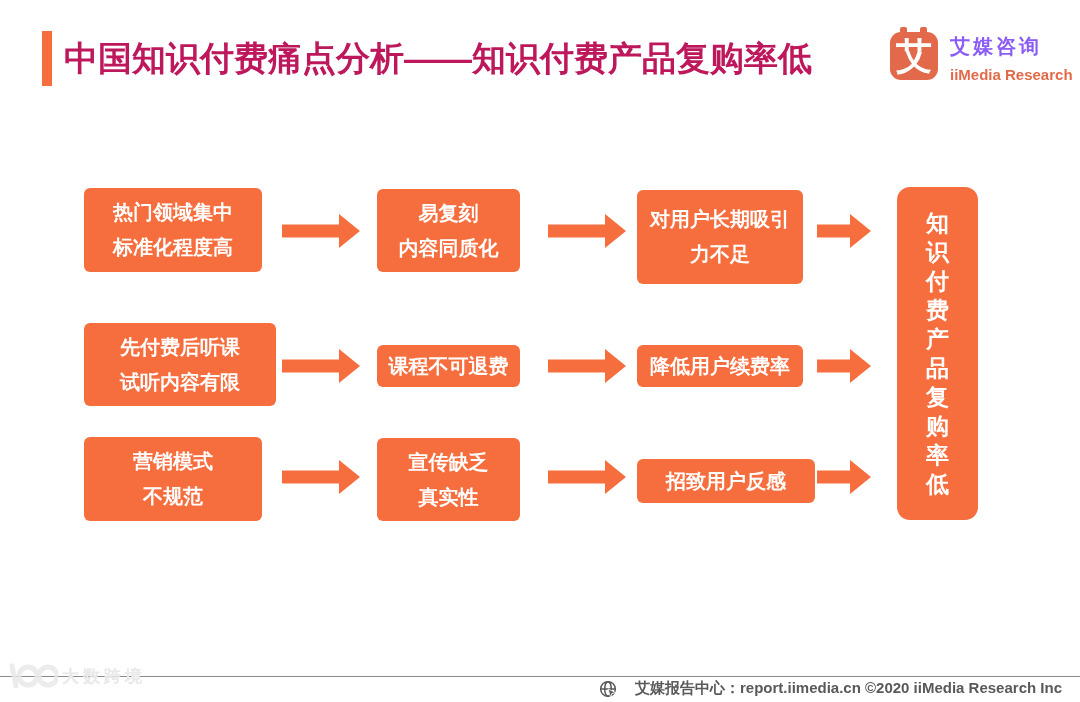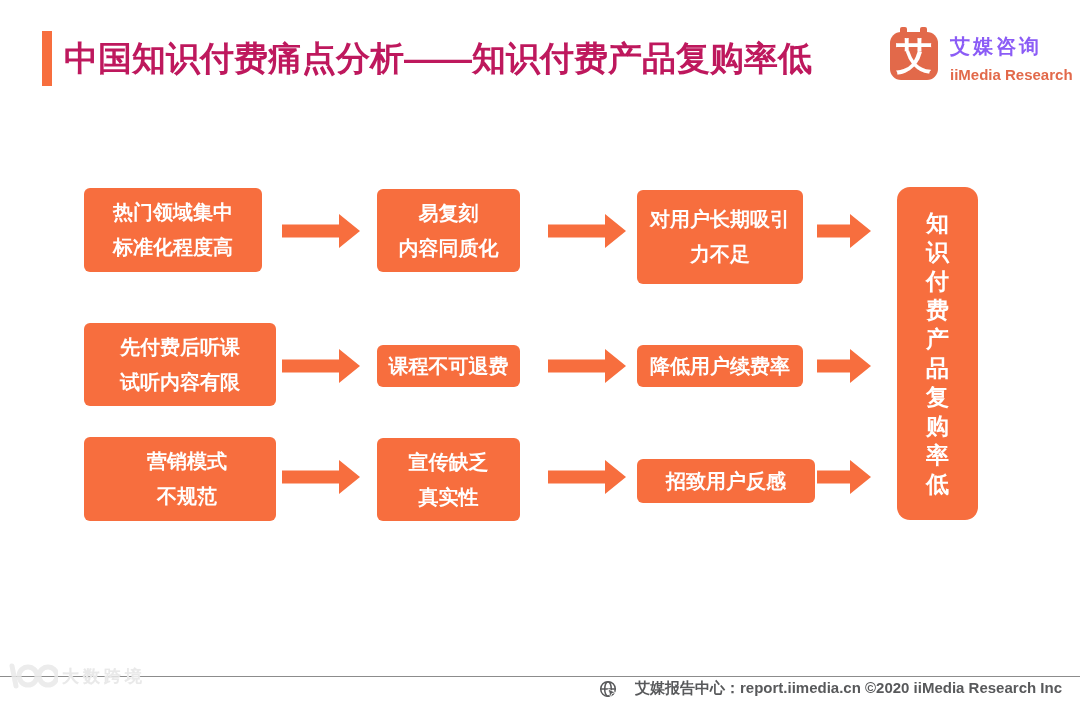--- a/index.html
+++ b/index.html
@@ -28,21 +28,21 @@
     position:absolute;background:#F76E3E;color:#fff;font-weight:700;font-size:20px;
     display:flex;flex-direction:column;align-items:center;justify-content:center;
     text-align:center;line-height:35px;border-radius:6px;
   }
   .b11{left:84px;top:188px;width:178px;height:84px;}
   .b12{left:377px;top:189px;width:143px;height:83px;}
   .b13{left:637px;top:190px;width:166px;height:94px;}
   .b21{left:84px;top:323px;width:192px;height:83px;}
   .b22{left:377px;top:345px;width:143px;height:42px;}
   .b23{left:637px;top:345px;width:166px;height:42px;}
-  .b31{left:84px;top:437px;width:178px;height:84px;padding-left:14px;}
+  .b31{left:84px;top:437px;width:178px;height:84px;}
   .b32{left:377px;top:438px;width:143px;height:83px;}
   .b33{left:637px;top:459px;width:178px;height:44px;}
   .result-box{
     position:absolute;left:897px;top:187px;width:81px;height:333px;background:#F76E3E;
     display:flex;align-items:center;justify-content:center;border-radius:13px;
   }
   .result-text{
     display:block;width:26px;color:#fff;font-weight:700;font-size:23px;line-height:29px;
     word-break:break-all;text-align:center;
   }

